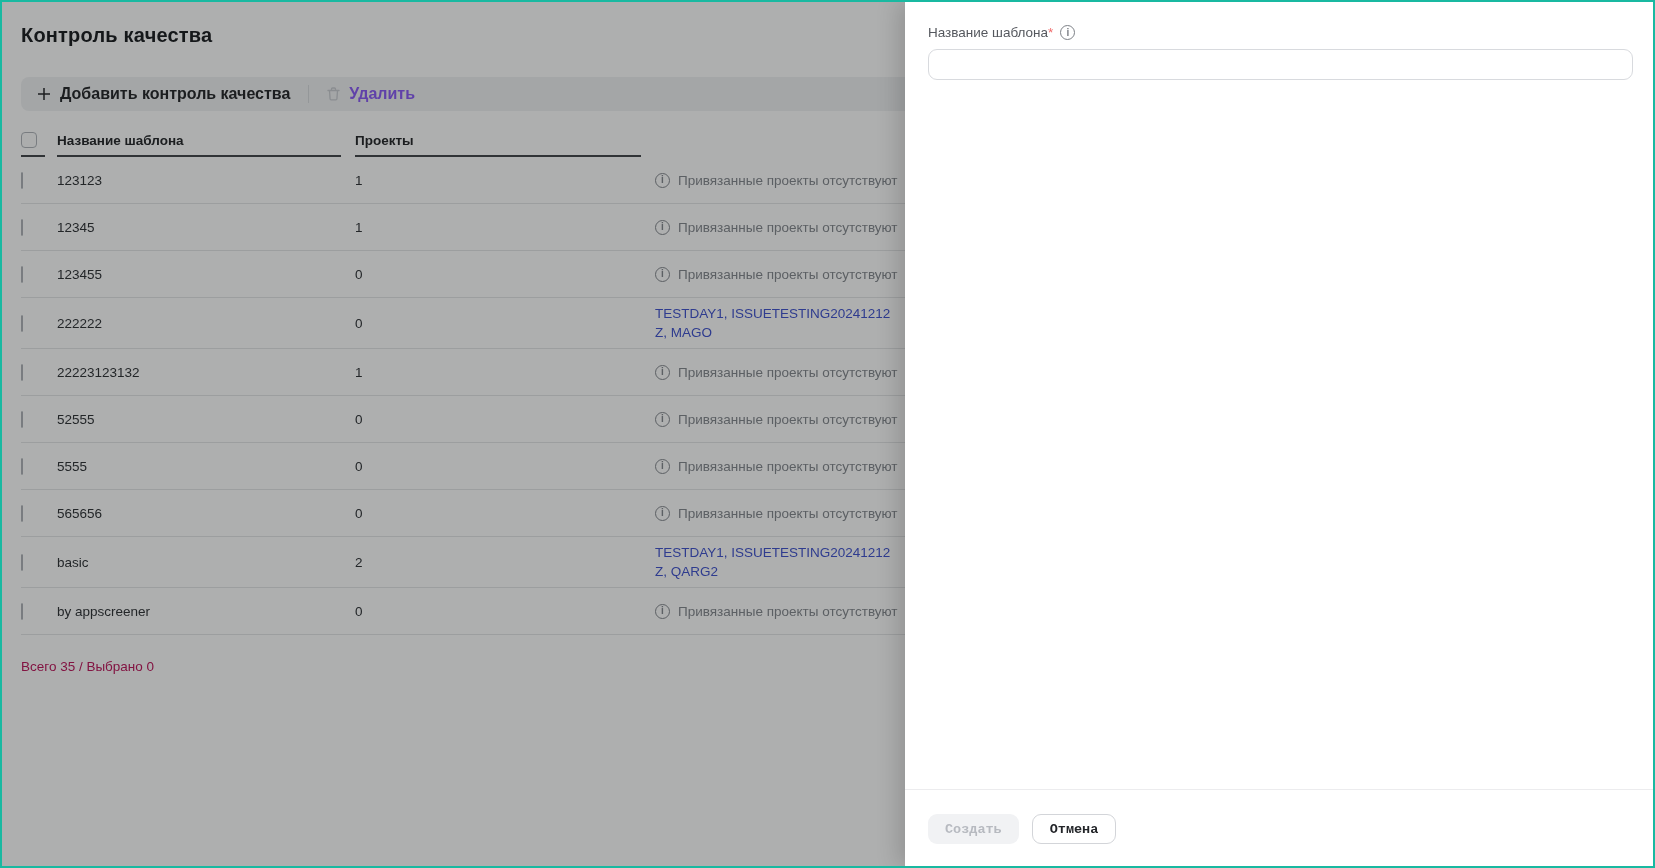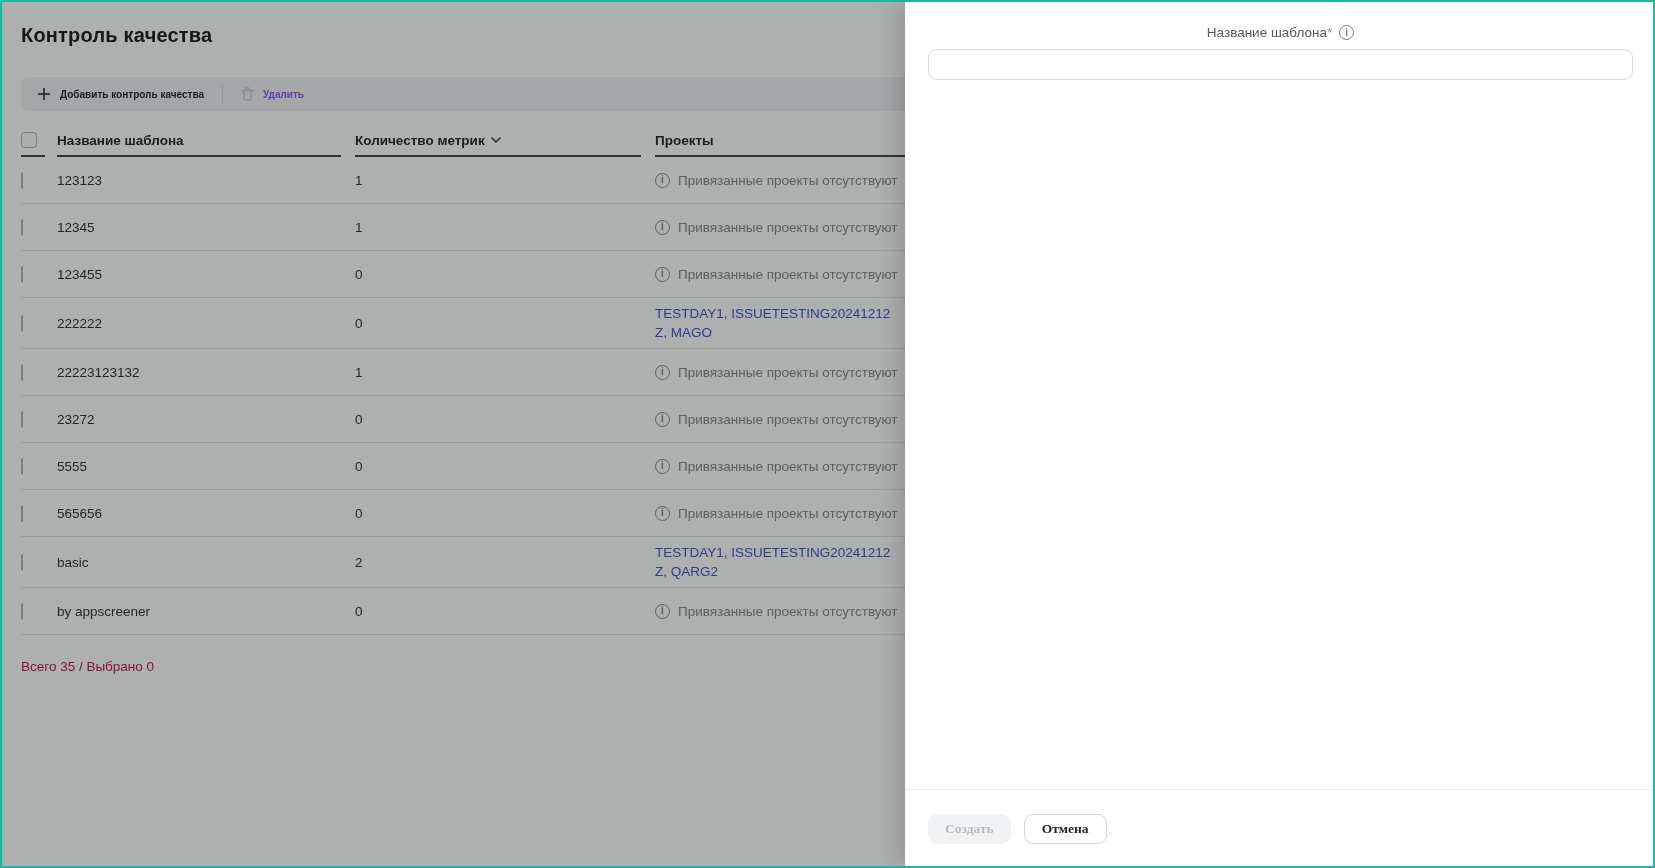--- a/index.html
+++ b/index.html
@@ -30,21 +30,21 @@
   .toolbar {
     margin-top: 26px;
     width: 1620px; height: 34px;
     background: #f1f2f4;
     border-radius: 8px;
     display: flex; align-items: center;
     padding: 0 16px;
   }
   .tool-btn {
     display: flex; align-items: center; gap: 9px;
-    font-size: 10px; font-weight: 600; color: #26282b;
+    font-size: 16px; font-weight: 600; color: #26282b;
     cursor: pointer; background: none; border: none; padding: 0;
     font-family: inherit;
   }
   .tool-btn.disabled { color: #8b5cf6; cursor: default; }
   .toolbar-divider { width: 1px; height: 18px; background: #d9dbde; margin: 0 18px; }
   .icon-svg { display: block; flex: none; }
 
   
   .table { margin-top: 12px; }
   .thead, .trow {
@@ -113,42 +113,42 @@
   }
   .panel-title { font-size: 23px; font-weight: 700; color: #1c1e22; line-height: 28px; }
   .close-btn {
     background: none; border: none; padding: 4px 2px;
     font-size: 16px; color: #5a5e63; cursor: pointer; line-height: 1;
     font-family: inherit; margin-top: 4px;
   }
   .panel-body { padding: 23px 20px 0 23px; flex: 1; }
   .field-label {
     display: flex; align-items: center; gap: 7px;
-    font-size: 13.5px; color: #55585e; justify-content: center;
+    font-size: 13.5px; color: #55585e;
   }
   .req { color: #f06a6a; }
   .field-label .info-icon { color: #7c8086; }
   .text-input {
     margin-top: 9px;
     width: 100%; height: 31px;
     border: 1px solid #d8dade; border-radius: 9px;
     padding: 0 12px; font-size: 14px; color: #26282b;
     outline: none; font-family: inherit; background: #fff;
   }
   .panel-footer {
     border-top: 1px solid #ececee;
     padding: 24px 0 22px 23px;
     display: flex; gap: 13px;
   }
   .btn {
     height: 30px; padding: 0 17px;
     border-radius: 9px;
     font-size: 13.5px; font-weight: 600;
     display: inline-flex; align-items: center;
-    border: none; font-family: Liberation Serif, serif; cursor: pointer;
+    border: none; font-family: Liberation Mono, monospace; cursor: pointer;
   }
   .btn-primary-disabled { background: #f1f2f4; color: #b7bac0; cursor: default; }
   .btn-secondary { background: #fff; color: #232529; border: 1px solid #d3d5d9; }
 </style>
 </head>
 <body>
 
 <div class="main">
   <h1 class="page-title">Контроль качества</h1>
 
@@ -167,26 +167,20 @@
       <span>Удалить</span>
     </button>
   </div>
 
   <div class="table">
     <div class="thead">
       <div class="th cb-col">
         <span class="cb"></span>
       </div>
       <div class="th">Название шаблона</div>
-      <div class="th">
-        <span>Количество метрик</span>
-        <svg class="icon-svg" width="10" height="6" viewBox="0 0 10 6">
-            <path d="M1 1l4 4 4-4" stroke="#26282b" stroke-width="1.4" fill="none" stroke-linecap="round"></path>
-          </svg>
-      </div>
       <div class="th">Проекты</div>
     </div>
 
     <div class="trow">
       <div><span class="cb"></span></div>
       <div class="cell-name">123123</div>
       <div>1</div>
       <div class="proj-none">
         <i class="info-icon">i</i>
         <span>Привязанные проекты отсутствуют</span>
@@ -228,21 +222,21 @@
       <div class="cell-name">22223123132</div>
       <div>1</div>
       <div class="proj-none">
         <i class="info-icon">i</i>
         <span>Привязанные проекты отсутствуют</span>
       </div>
     </div>
 
     <div class="trow">
       <div><span class="cb"></span></div>
-      <div class="cell-name">23272</div>
+      <div class="cell-name">52555</div>
       <div>0</div>
       <div class="proj-none">
         <i class="info-icon">i</i>
         <span>Привязанные проекты отсутствуют</span>
       </div>
     </div>
 
     <div class="trow">
       <div><span class="cb"></span></div>
       <div class="cell-name">5555</div>

